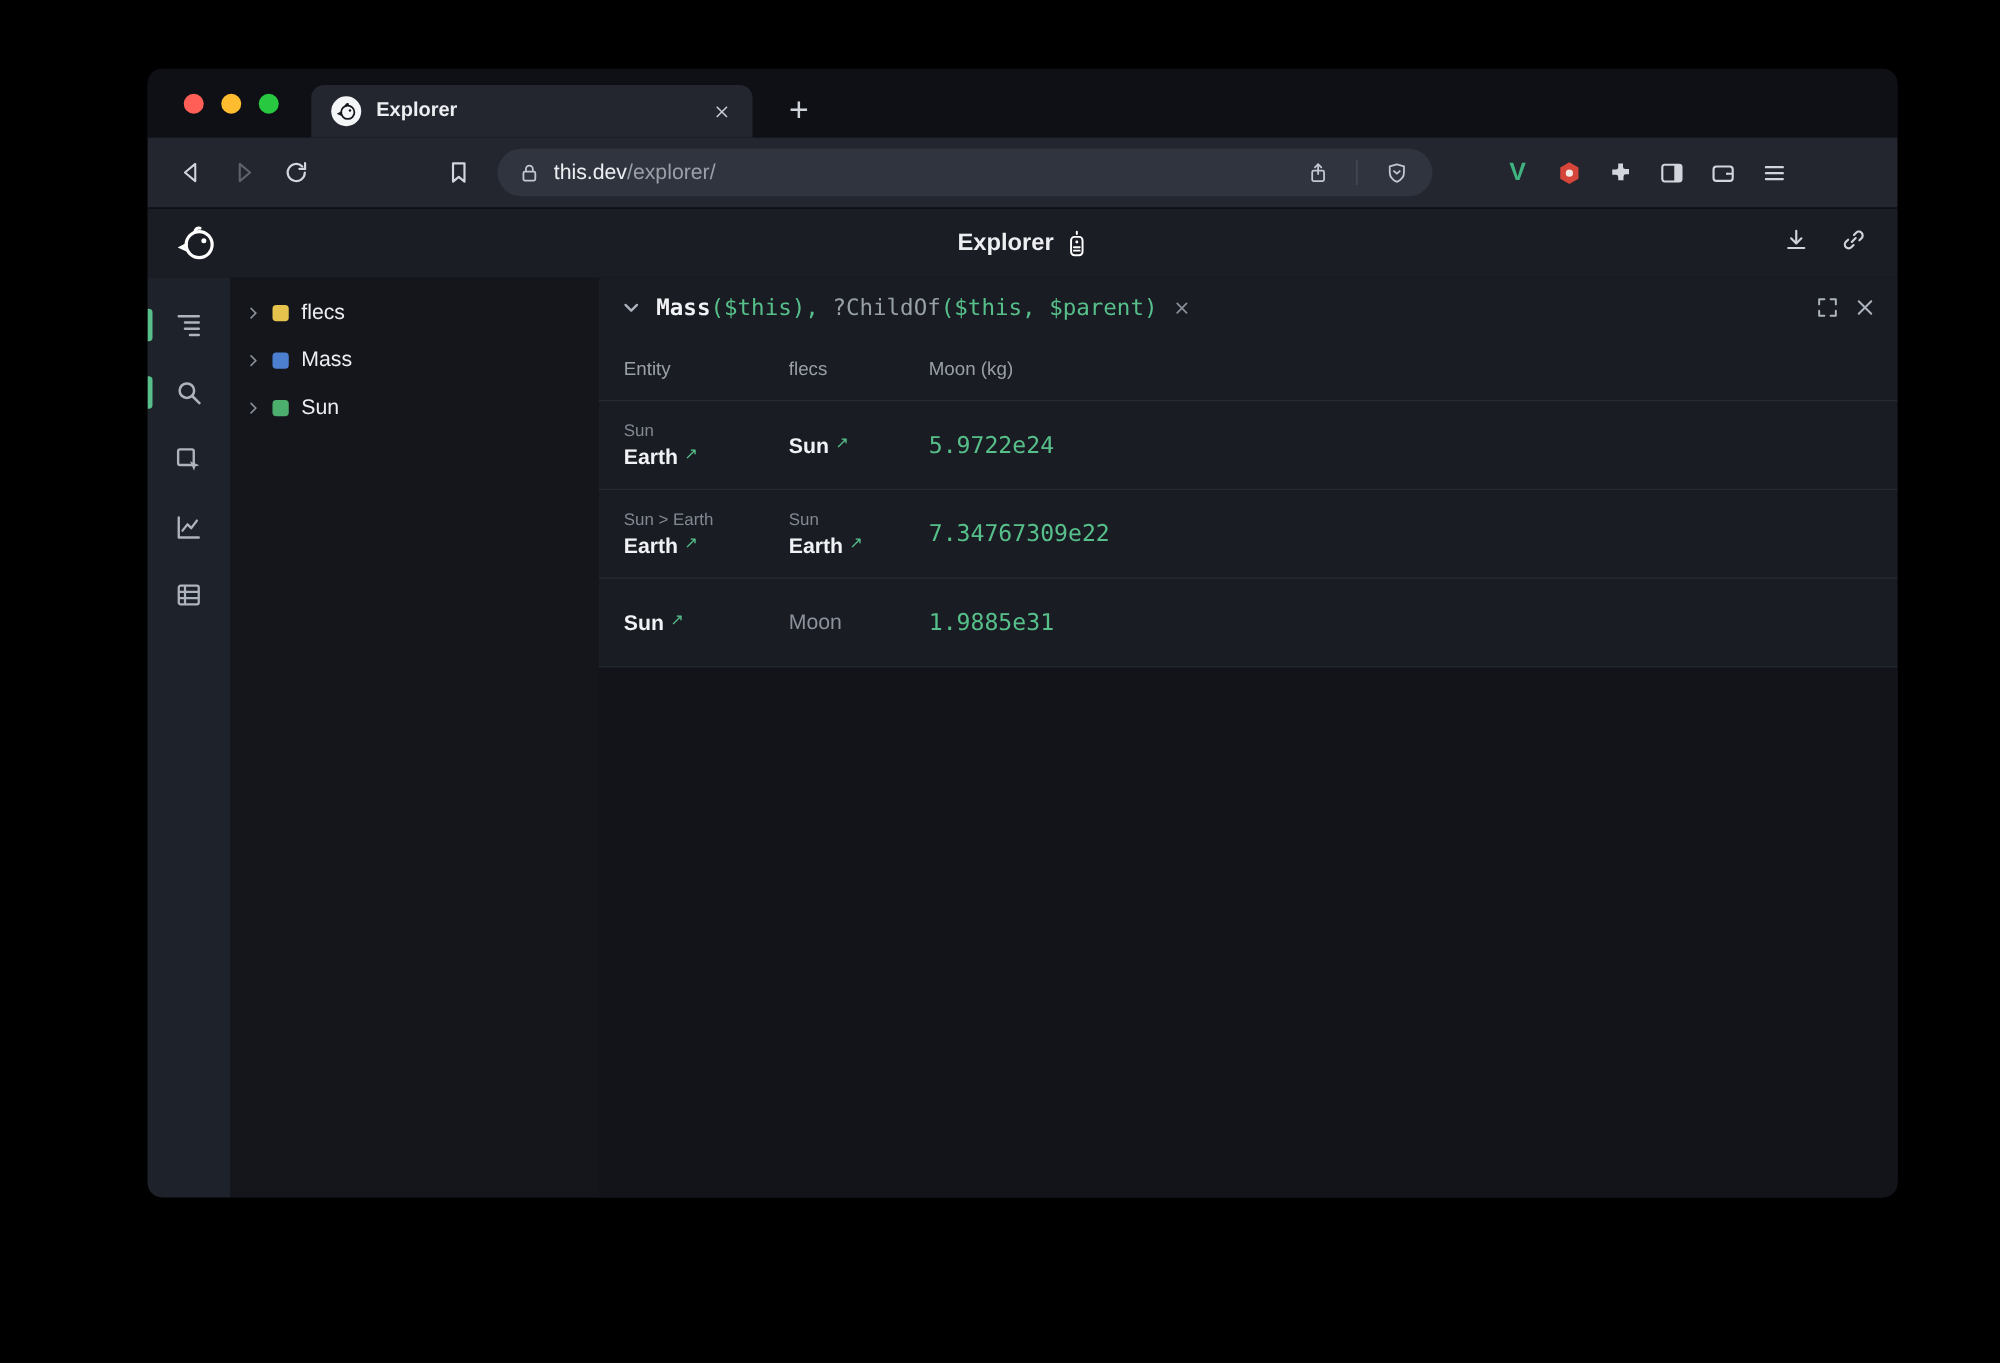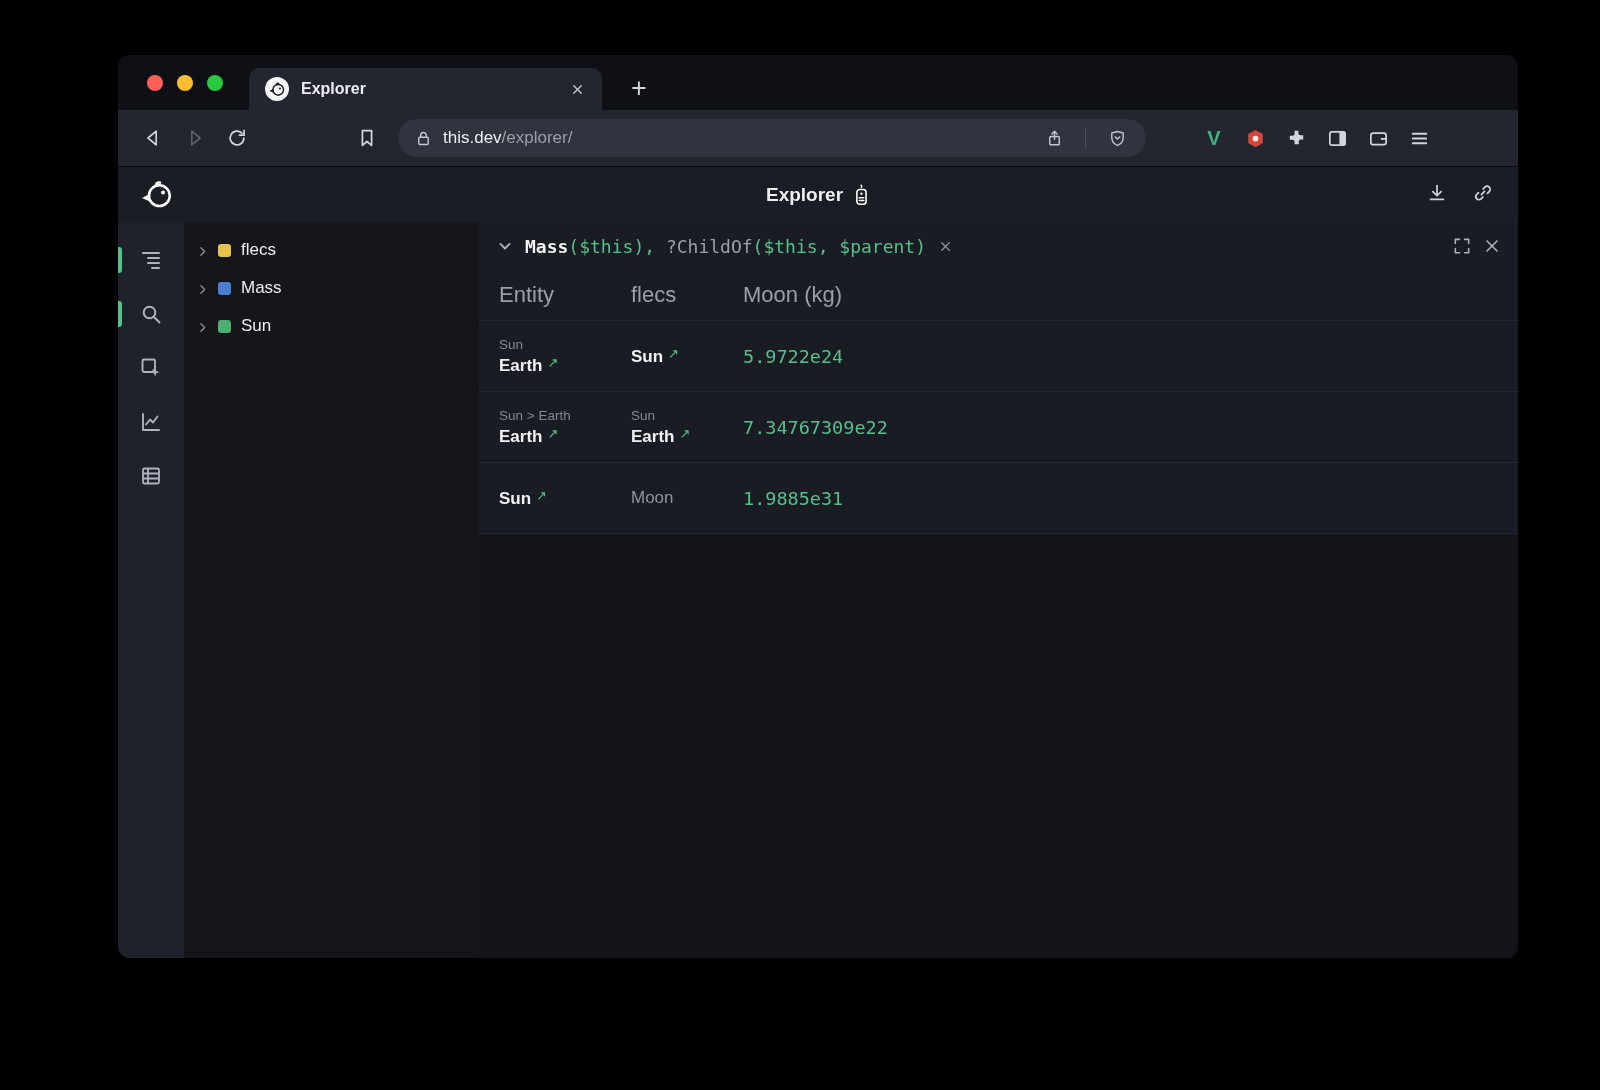--- a/index.html
+++ b/index.html
@@ -91,21 +91,21 @@
   .qicon svg{width:20px;height:20px;}
   .query-text { font-family:"DejaVu Sans Mono", monospace; font-size:18px; white-space:nowrap; }
   .tok-component { color:#f0f2f5; font-weight:700; }
   .tok-green { color:var(--accent); }
   .tok-muted { color:#98a0a8; }
   .qclear { color:#8a9099; margin-left:2px; }
   .qclear svg{width:15px;height:15px;}
   .qspacer { flex:1; }
 
   .thead { display:grid; grid-template-columns:132px 112px 1fr; padding-left:20px;
-    height:50px; align-items:center; color:var(--muted); font-size:22px; flex-shrink:0;}
+    height:50px; align-items:center; color:var(--muted); font-size:15px; flex-shrink:0;}
   .tbody { flex-shrink:0; border-bottom:1px solid #262a32; }
   .trow { display:grid; grid-template-columns:132px 112px 1fr; padding-left:20px;
     min-height:71px; align-items:center; border-top:1px solid #262a32; }
   .cell { padding:10px 8px 10px 0; }
   .epath { font-size:13.5px; color:#828992; margin-bottom:3px; white-space:nowrap; }
   .ename { font-size:17px; color:#f0f2f5; font-weight:600; }
   .ename.muted { color:#8d939c; font-weight:400; }
   .golink { color:var(--accent); font-size:13px; margin-left:5px;
     display:inline-block; vertical-align:4px; }
   .mass { font-family:"DejaVu Sans Mono", monospace; font-size:18.5px; color:var(--accent); }

